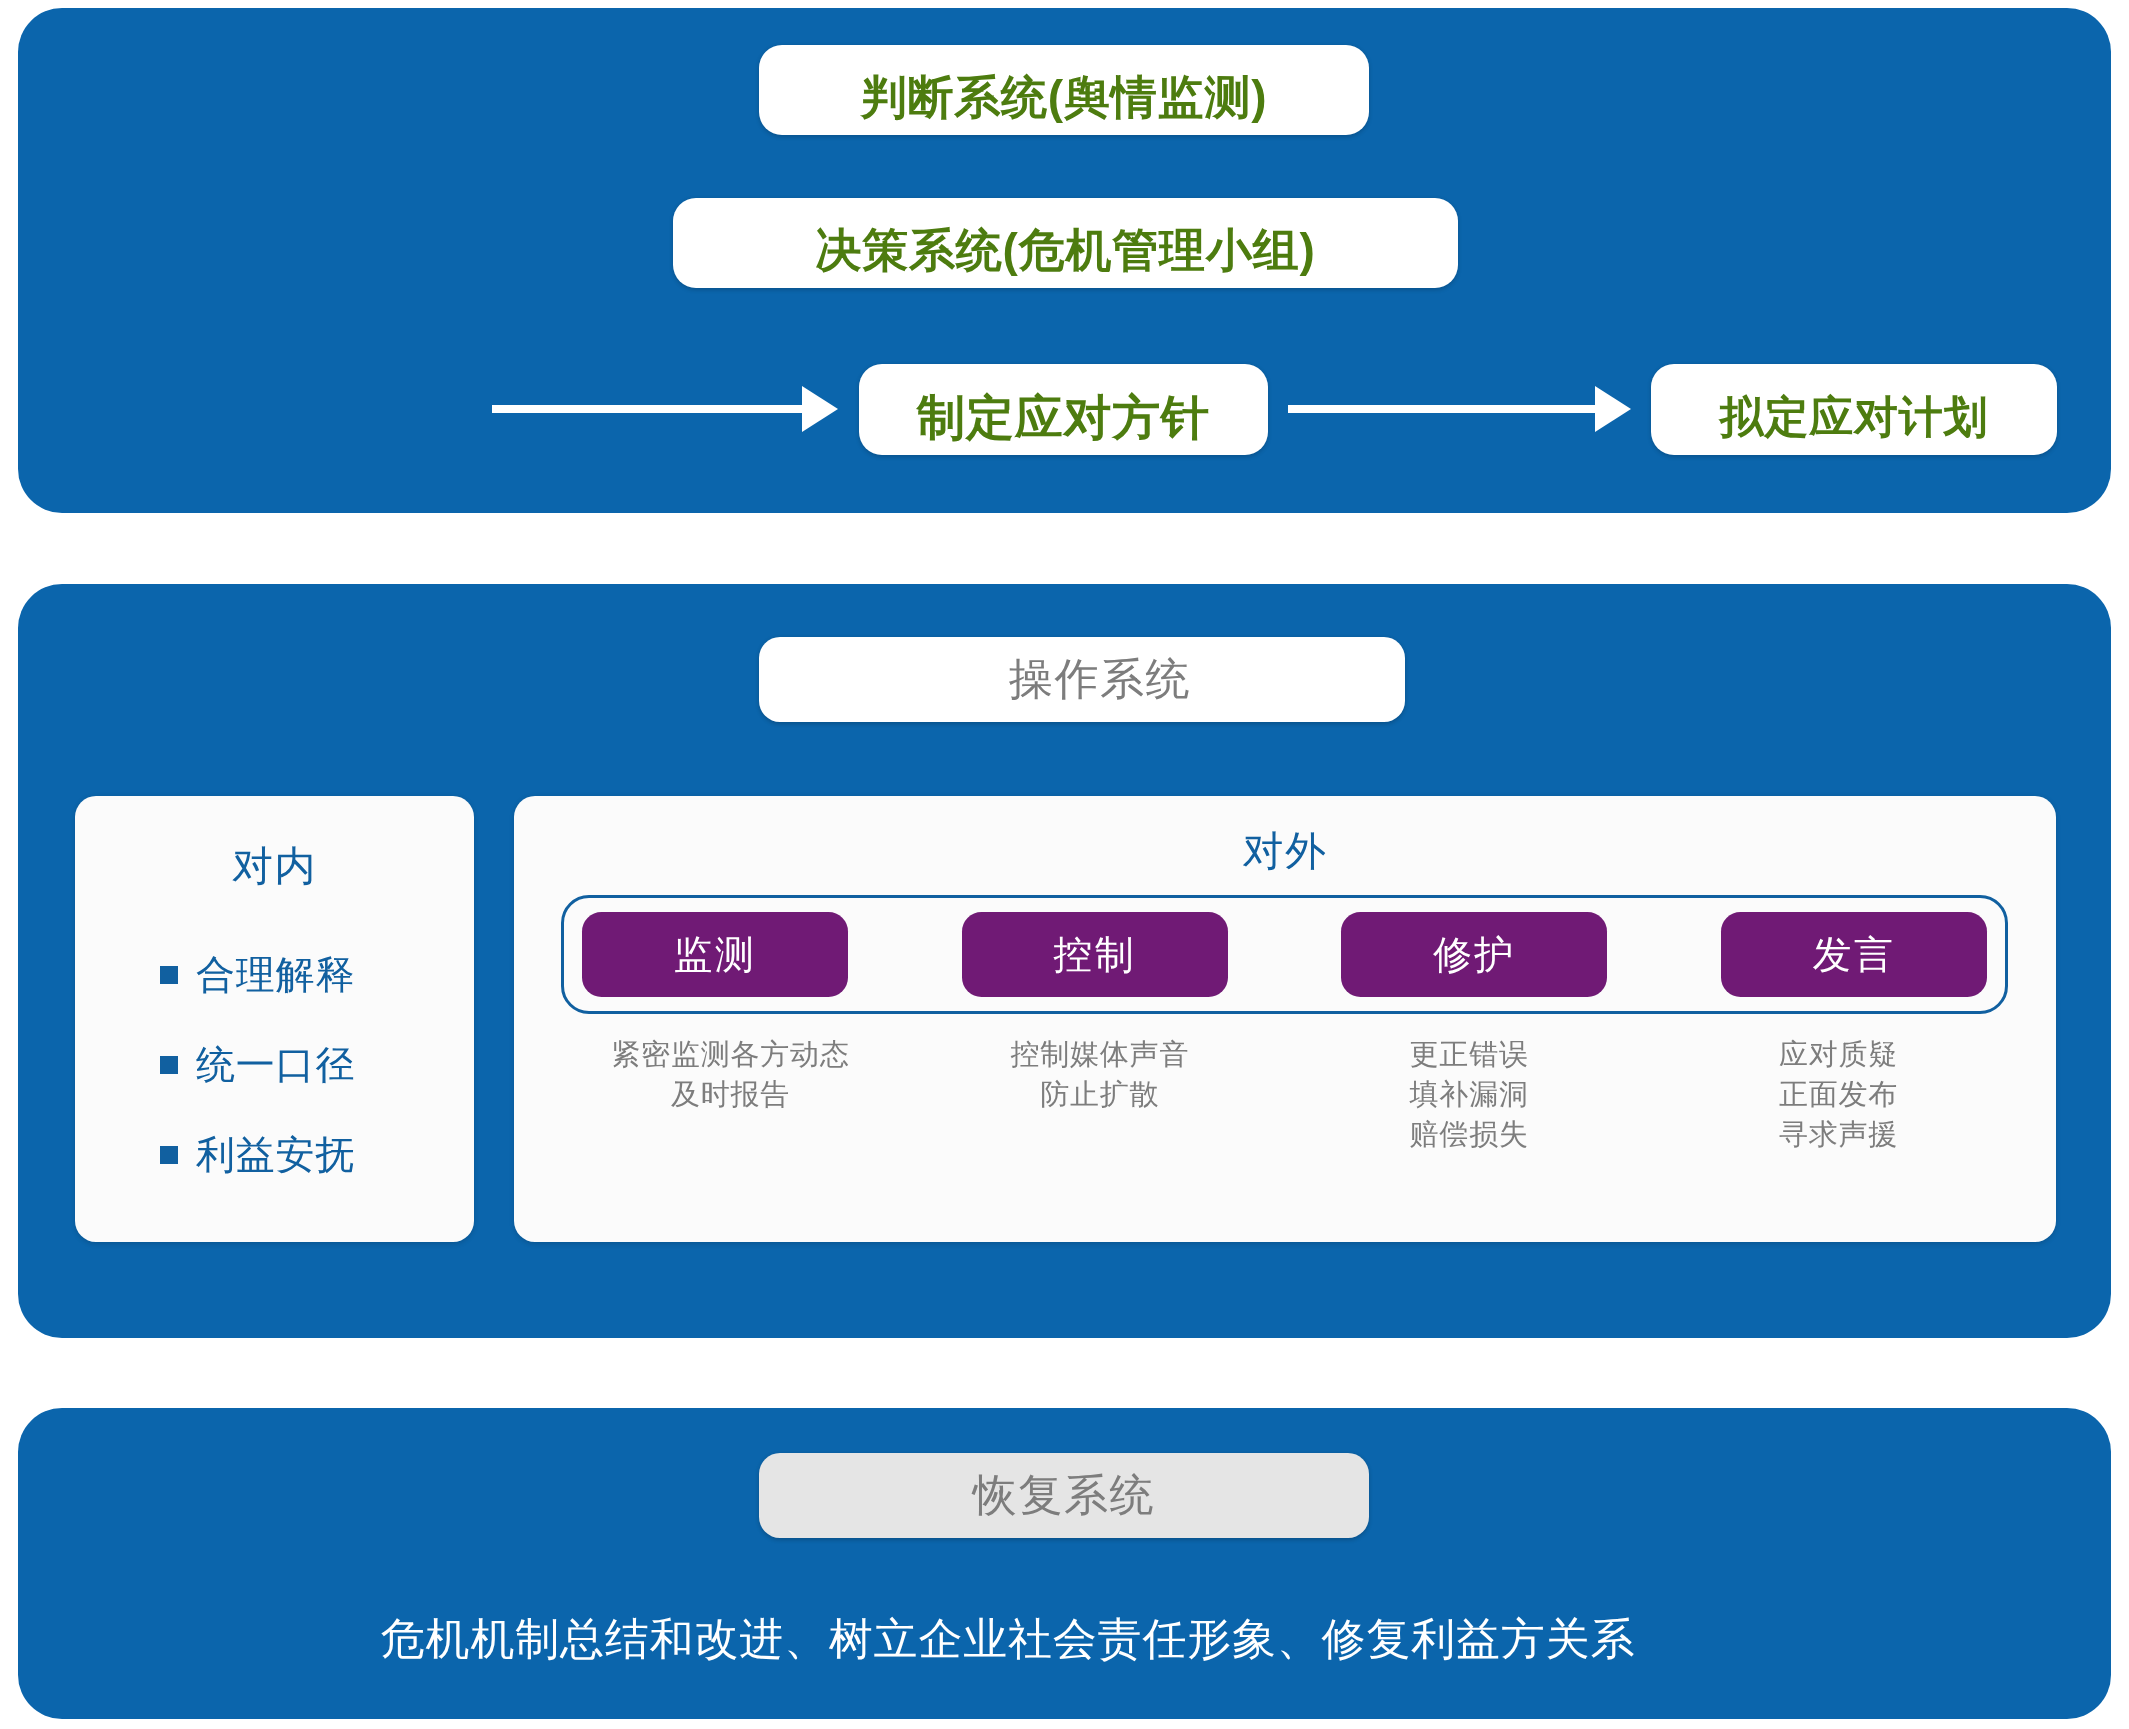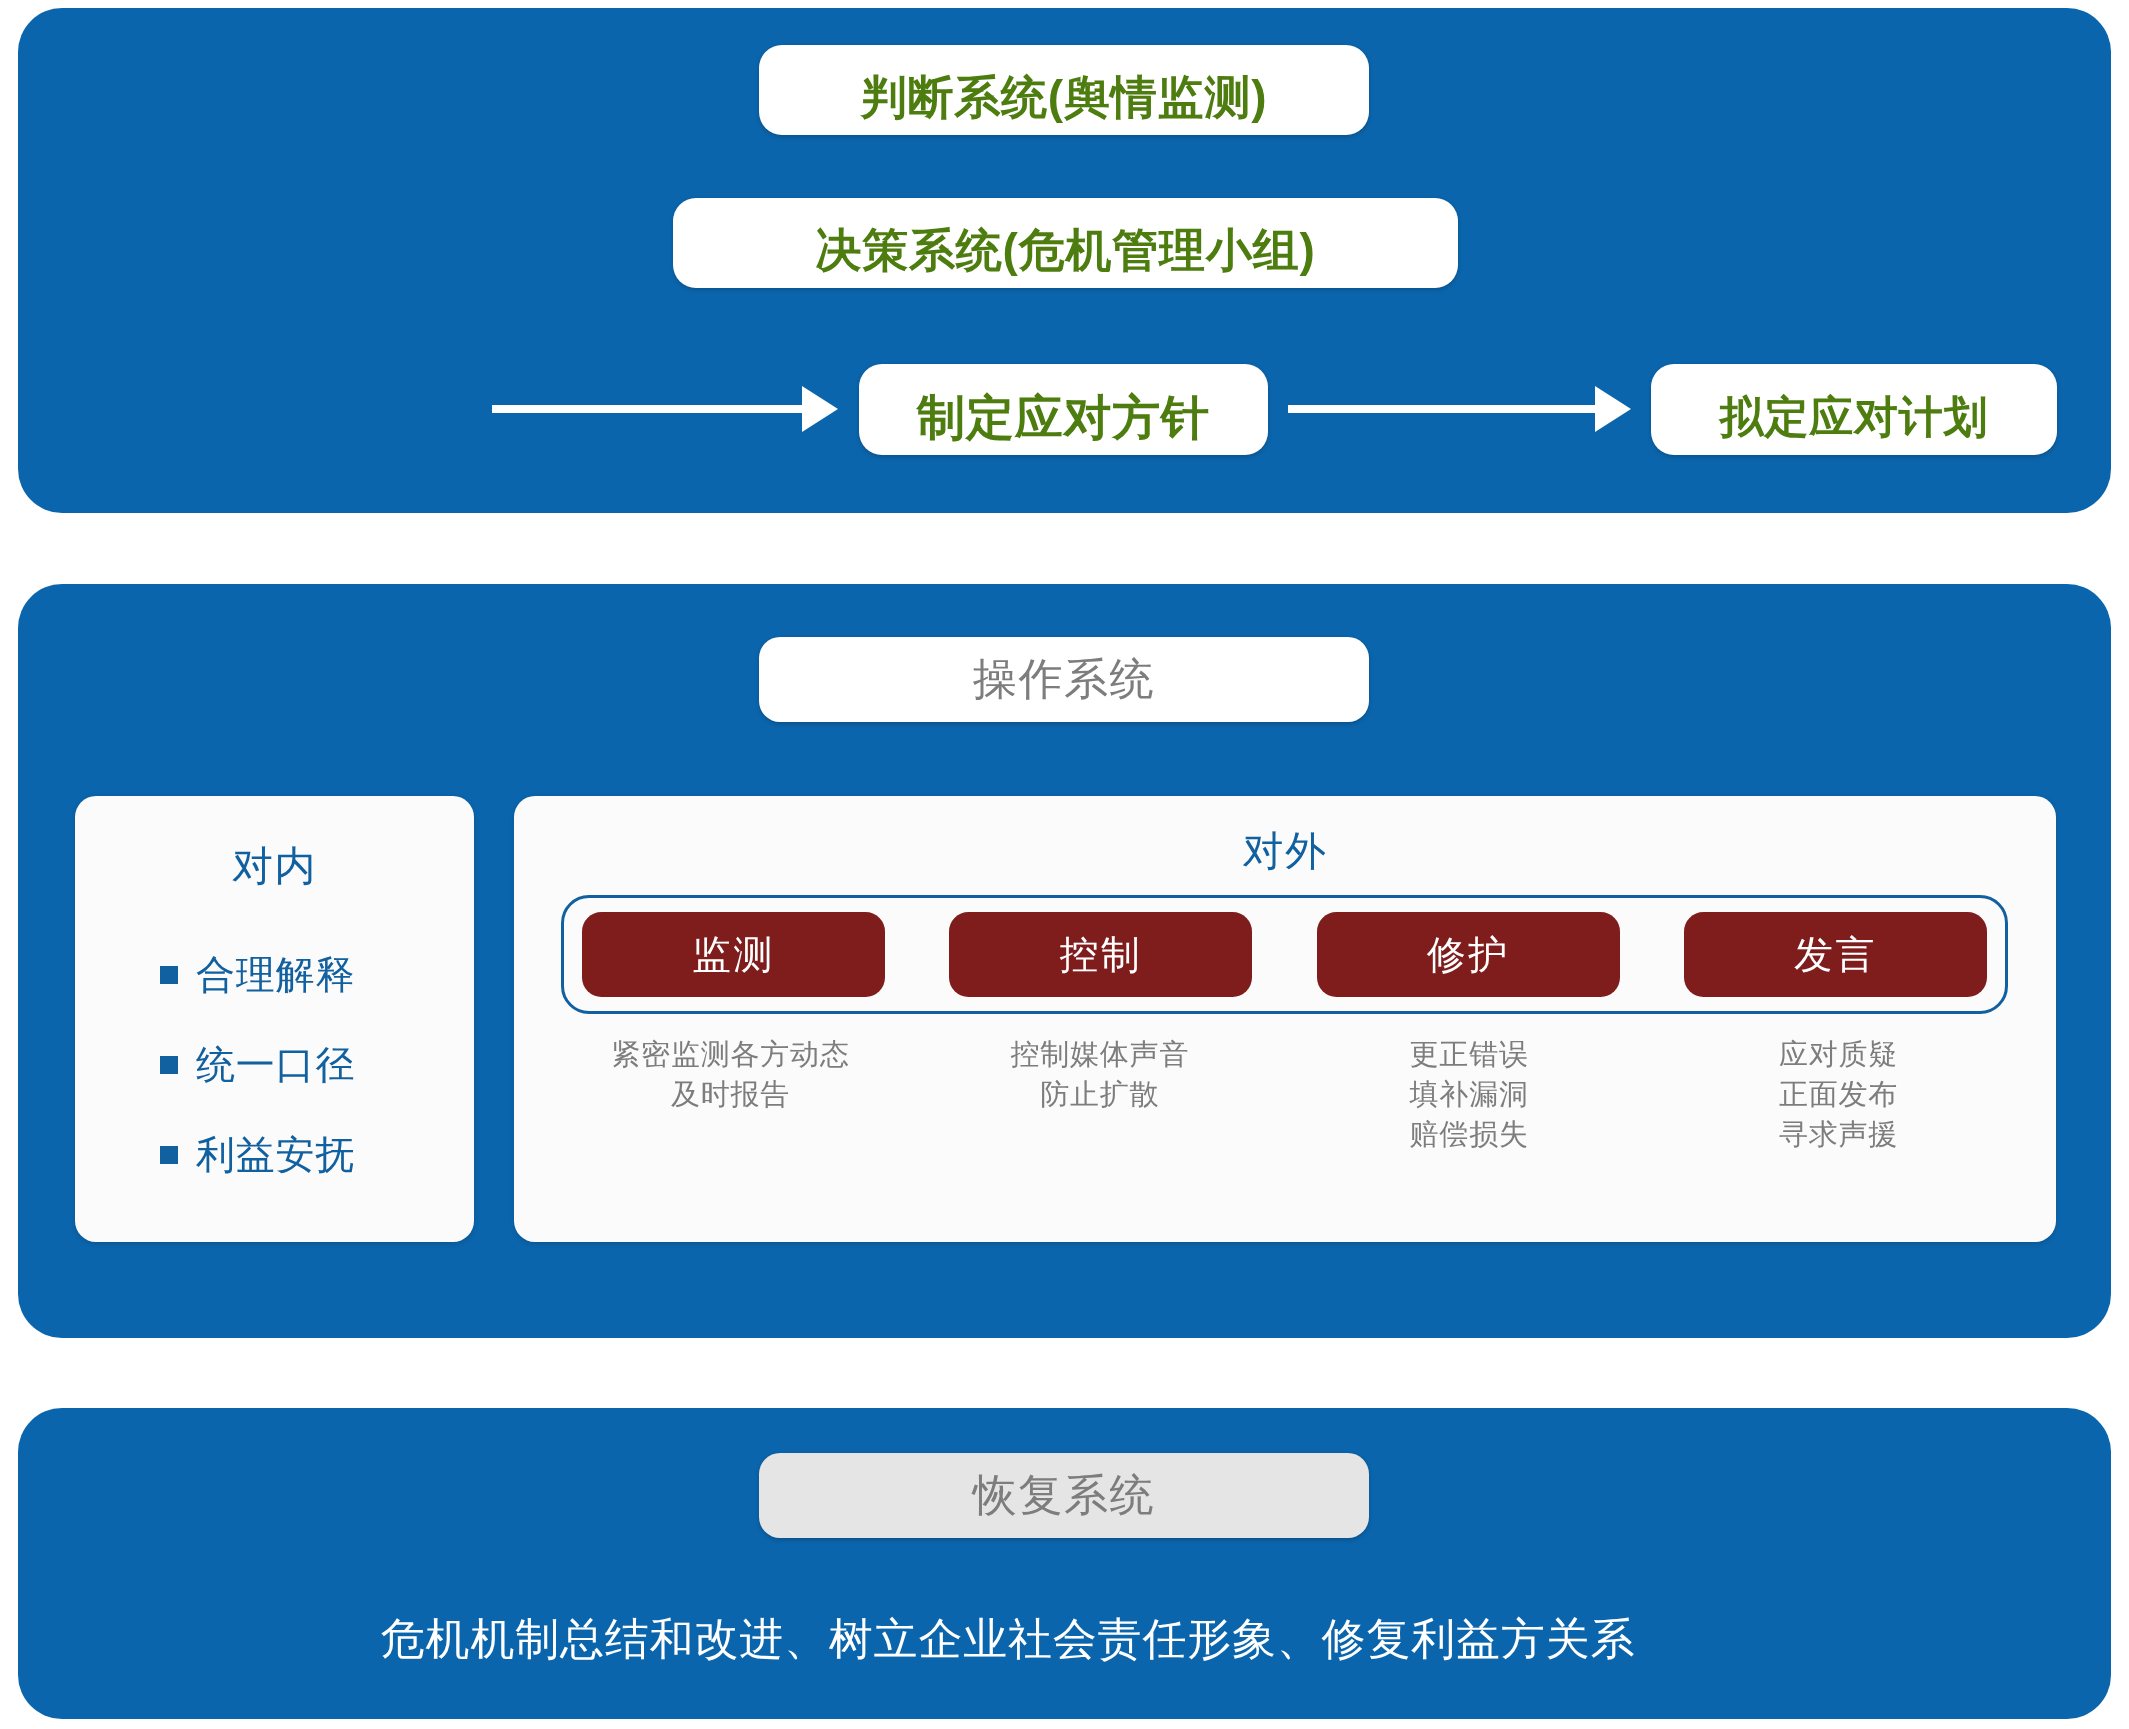--- a/index.html
+++ b/index.html
@@ -88,20 +88,21 @@
 
   
   #card-os {
     position: absolute;
     left: 759px; top: 637px;
     width: 610px; height: 85px;
     background: #ffffff;
     border-radius: 21px;
     display: flex; align-items: center; justify-content: center;
     box-shadow: 0 1.6px 4.1px rgba(0,0,0,0.20);
+    padding-left: 36px;
   }
   #card-os .lbl { color: #7D7D7D; font-size: 44px; letter-spacing: 1.6px; }
 
   
   #card-internal {
     position: absolute;
     left: 75px; top: 796px;
     width: 399px; height: 446px;
     background: #FBFBFB;
     border-radius: 21px;
@@ -162,23 +163,23 @@
     width: 1447px; height: 119px;
     border: 3.3px solid #1160A0;
     border-radius: 28px;
     box-sizing: border-box;
     display: flex;
     align-items: center;
     justify-content: space-between;
     padding: 0 18px;
   }
   .pill {
-    width: 303px;
+    width: 266px;
     height: 85px;
-    background: #7f1d1d;
+    background: #701a75;
     border-radius: 19.5px;
     display: flex;
     align-items: center;
     justify-content: center;
     color: #ffffff;
     font-size: 39px;
     letter-spacing: 2.4px;
     text-align: center;
   }
   #desc-row {

